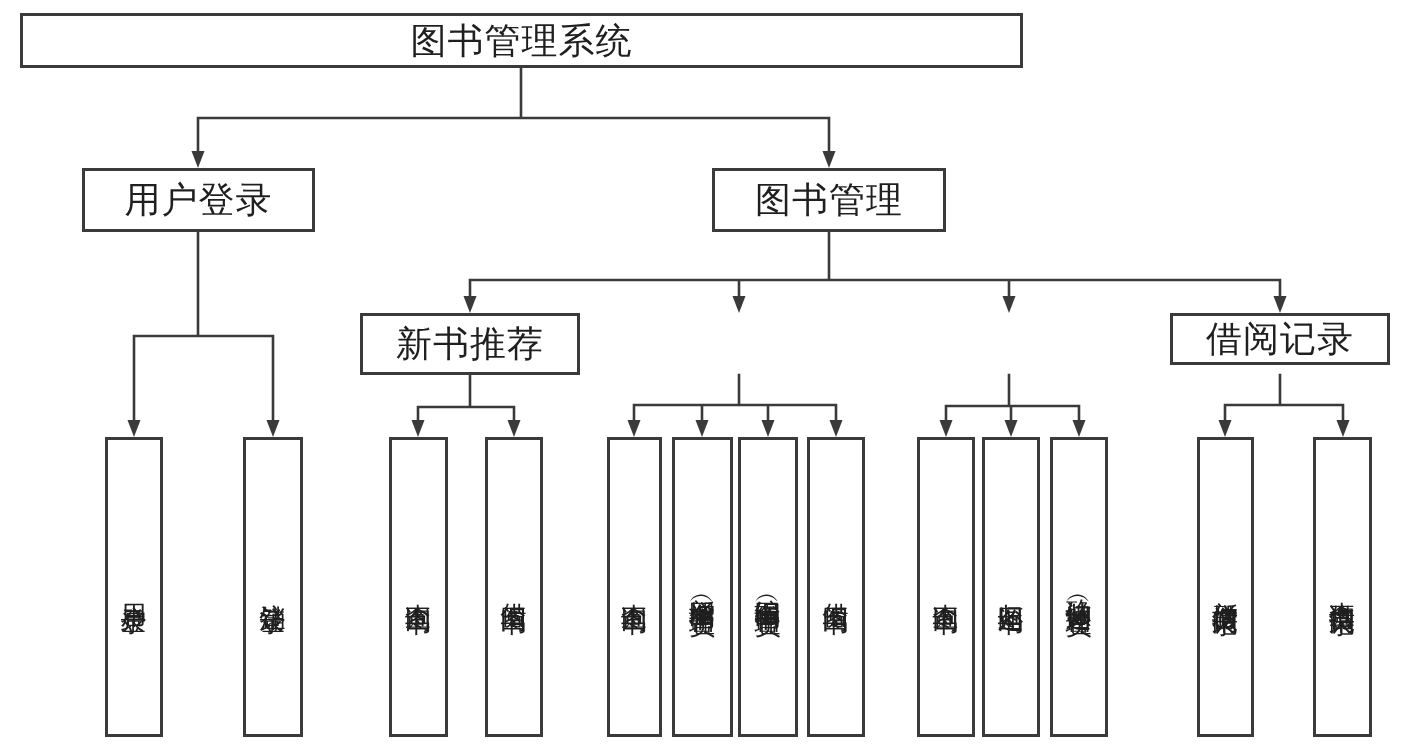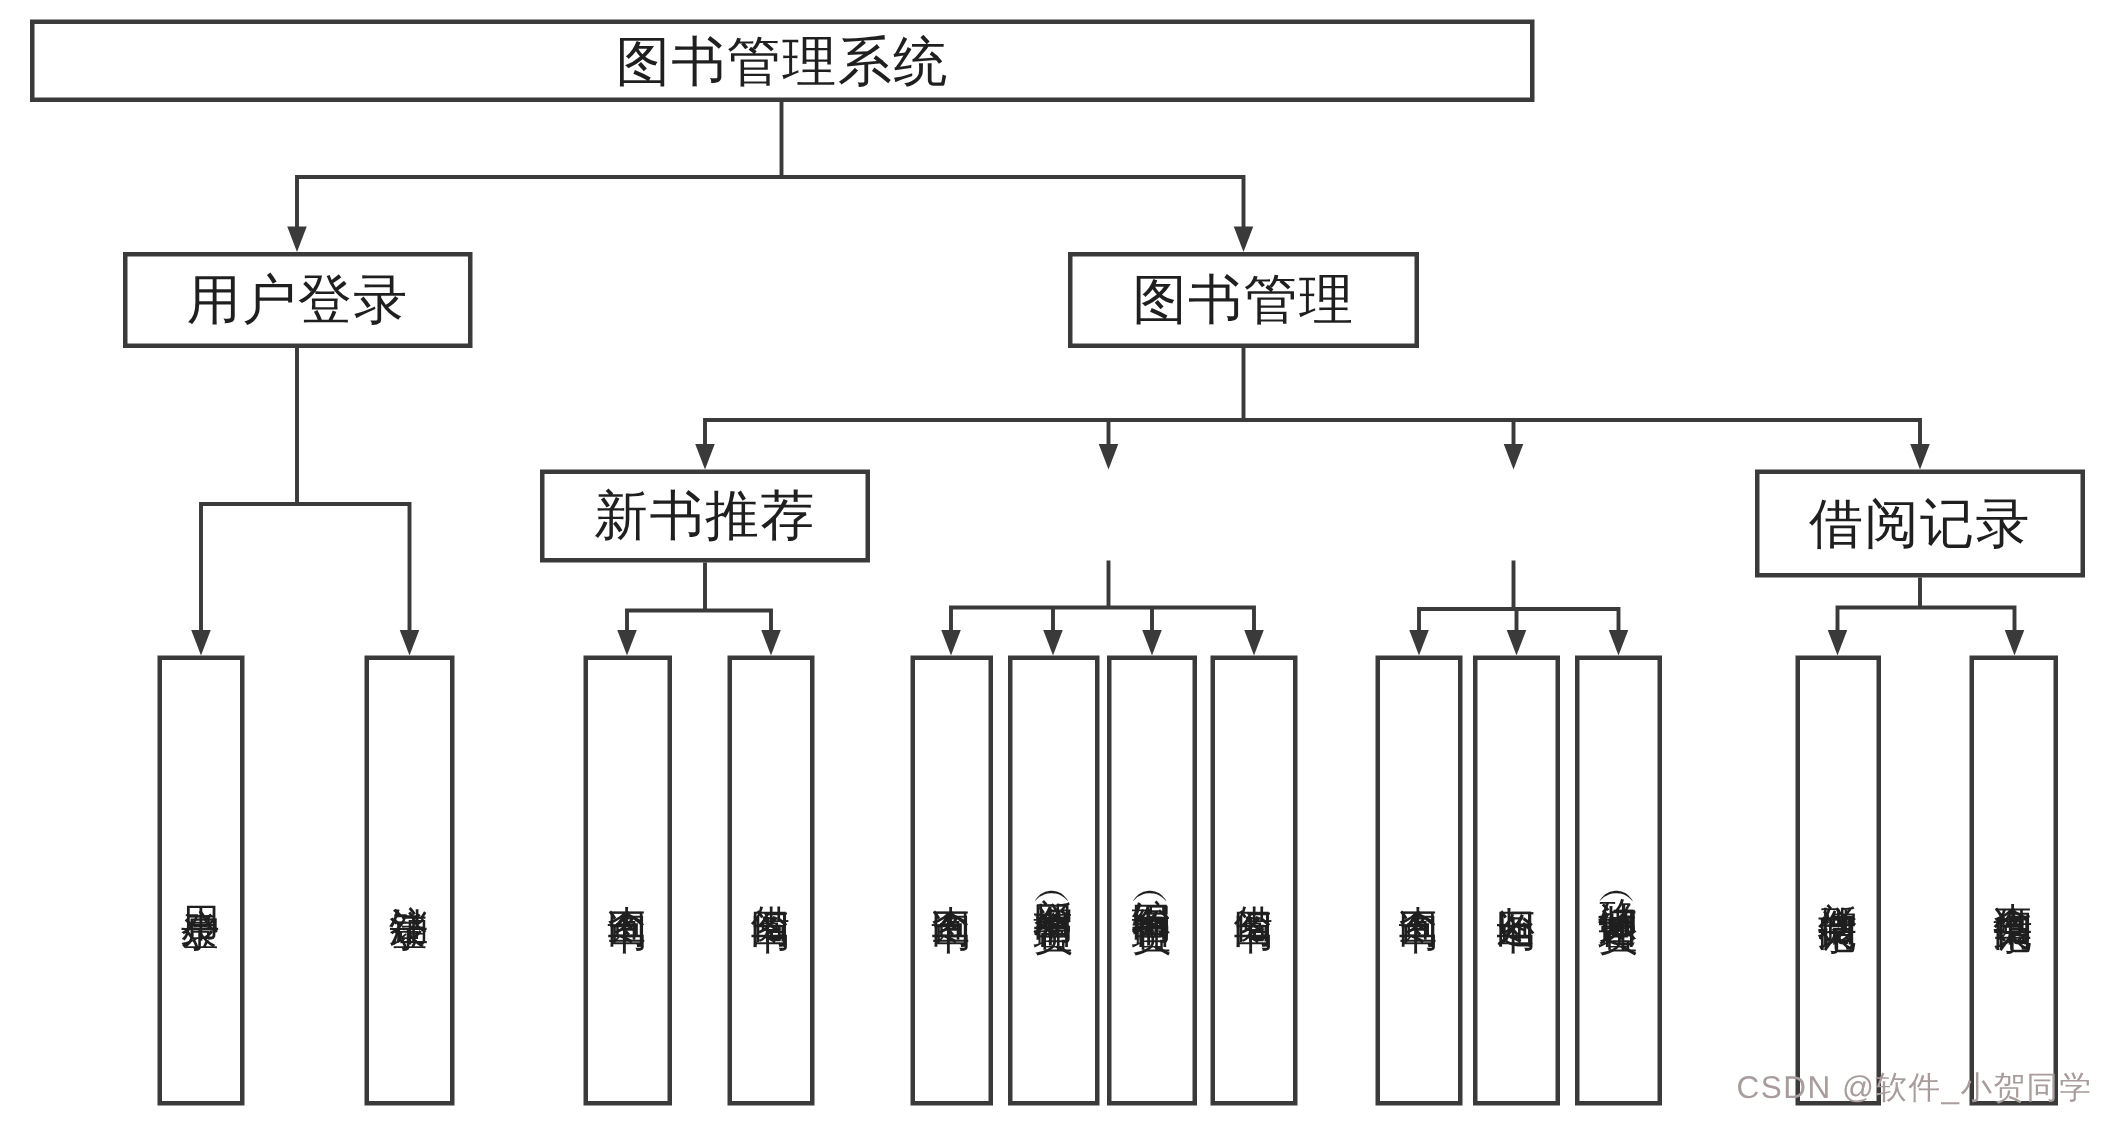--- a/index.html
+++ b/index.html
@@ -100,35 +100,34 @@
       <path d="M1343 437 l-6.5 -17 h13 z"></path>
     </g>
   </svg>
 
   <div class="node h" style="left:20px;top:13px;width:1003px;height:55px;">图书管理系统</div>
 
   <div class="node h" style="left:82px;top:168px;width:233px;height:64px;">用户登录</div>
   <div class="node h" style="left:712px;top:168px;width:234px;height:64px;">图书管理</div>
 
   <div class="node h" style="left:360px;top:313px;width:220px;height:62px;text-align:right;">新书推荐</div>
-  <div class="node h" style="left:1170px;top:313px;width:220px;height:72px;">借阅记录</div>
+  <div class="node h" style="left:1170px;top:313px;width:220px;height:52px;">借阅记录</div>
 
   <div class="node v" style="left:105px;top:437px;width:58px;height:300px;">用户登录</div>
   <div class="node v" style="left:243px;top:437px;width:60px;height:300px;">注销登录</div>
 
   <div class="node v" style="left:389px;top:437px;width:59px;height:300px;">查询图书</div>
   <div class="node v" style="left:485px;top:437px;width:58px;height:300px;">借阅图书</div>
 
   <div class="node v" style="left:607px;top:437px;width:55px;height:300px;">查询图书</div>
   <div class="node v" style="left:672px;top:437px;width:61px;height:300px;">新增图书（管理员）</div>
   <div class="node v" style="left:738px;top:437px;width:60px;height:300px;">编辑图书（管理员）</div>
   <div class="node v" style="left:807px;top:437px;width:58px;height:300px;">借阅图书</div>
 
   <div class="node v" style="left:917px;top:437px;width:58px;height:300px;">查询图书</div>
   <div class="node v" style="left:982px;top:437px;width:58px;height:300px;">归还图书</div>
   <div class="node v" style="left:1050px;top:437px;width:58px;height:300px;">确认归还（管理员）</div>
 
   <div class="node v" style="left:1197px;top:437px;width:57px;height:300px;">新增借阅记录</div>
   <div class="node v" style="left:1313px;top:437px;width:59px;height:300px;">查询借阅记录</div>
 
-  <div class="watermark">CSDN @软件_小贺同学</div>
 
 </div>
 
 </body></html>

